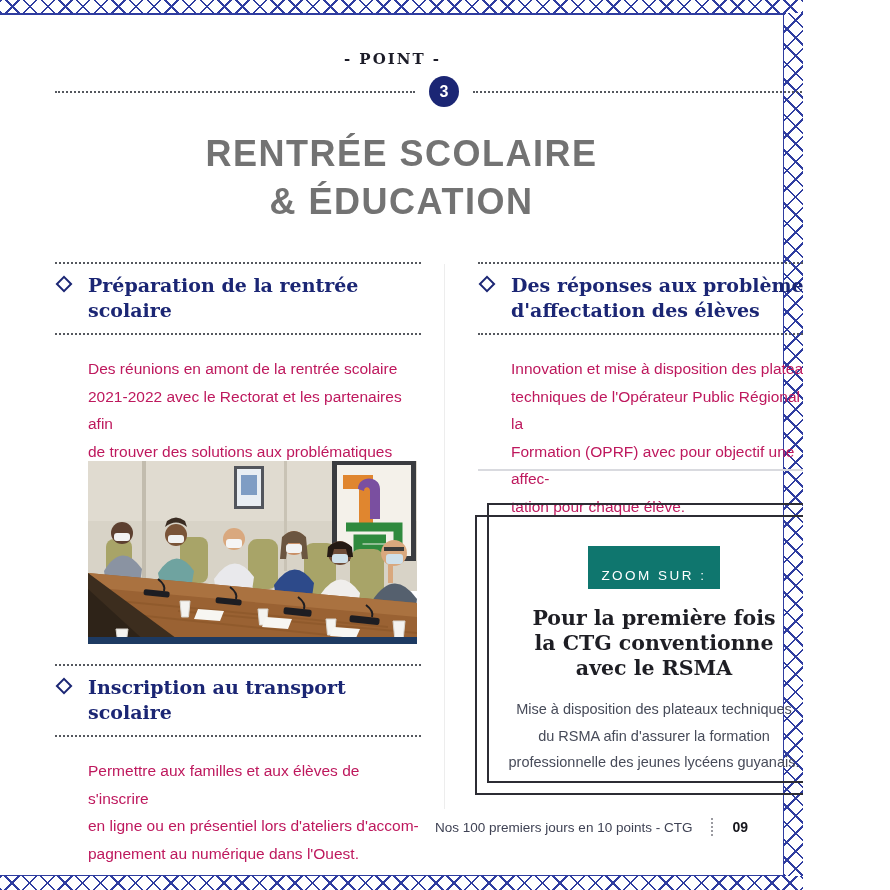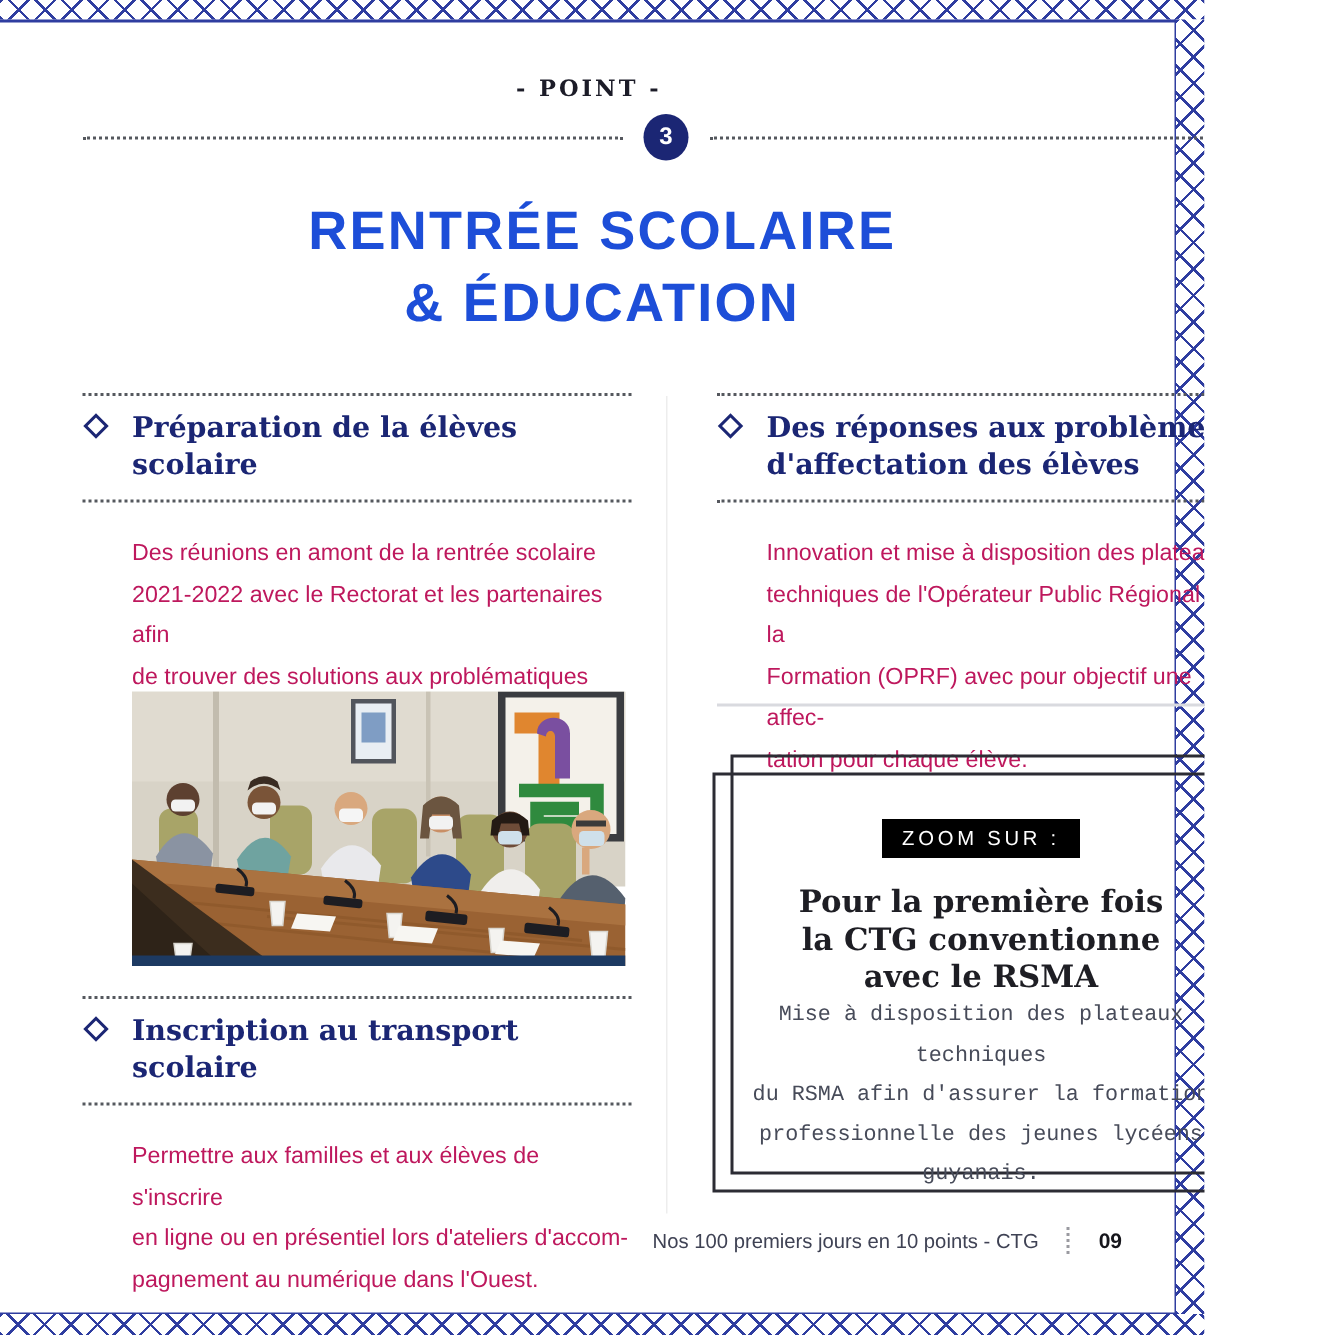--- a/index.html
+++ b/index.html
@@ -34,21 +34,21 @@
     display:flex; align-items:center; gap:14px;
   }
   .dotted-h { flex:1; border-top:2px dotted #55585e; height:0; }
   .point-badge {
     width:30px; height:31px; border-radius:50%; background:#1b2674;
     color:#fff; font-size:16px; font-weight:bold; display:flex;
     align-items:center; justify-content:center;
   }
   .main-title {
     position:absolute; top:130px; left:0; right:0; text-align:center;
-    font-size:36px; font-weight:800; letter-spacing:1.5px; color:#1d4ed8;
+    font-size:36px; font-weight:800; letter-spacing:1.5px; color:#737373;
     line-height:48px; white-space:pre-line;
   }
 
   
   .col-divider { position:absolute; left:444px; top:264px; width:1px; height:545px; background:#ededed; }
 
   .section-head {
     position:relative; border-top:2px dotted #55585e; border-bottom:2px dotted #55585e;
     padding:9px 0 10px 33px;
   }
@@ -80,31 +80,30 @@
     position:absolute; left:487px; top:503px; width:358px; height:280px;
     border:2px solid #2c2c34; background:transparent;
   }
   .zoom-box {
     position:absolute; left:475px; top:515px; width:358px; height:280px;
     border:2px solid #2c2c34; background:transparent;
     display:flex; flex-direction:column; align-items:center; text-align:center;
     padding-top:29px;
   }
   .zoom-label {
-    background:#000000; color:#ffffff; font-size:13.5px; letter-spacing:2.5px;
-    padding:5px 13px 6px; display:inline-block;
+    background:#0f766e; color:#ffffff; font-size:13.5px; letter-spacing:2.5px;
+    padding:22px 13px 6px; display:inline-block;
   }
   .zoom-title {
     margin-top:17px; font-family:"DejaVu Serif", serif; font-weight:bold;
     font-size:20.5px; line-height:25px; color:#1e1e24; white-space:pre-line;
   }
   .zoom-body {
-    font-size:14.5px; line-height:26.5px; color:#474b59;
+    margin-top:15px; font-size:14.5px; line-height:26.5px; color:#474b59;
     white-space:pre-line;
-    font-family:Liberation Mono, monospace;
   }
 
   
   .footer {
     position:absolute; top:818px; right:55px; display:flex; align-items:center; gap:19px;
   }
   .footer-text { font-size:13.5px; color:#3f4254; }
   .dotted-v { border-left:2px dotted #9a9aa0; height:18px; }
   .page-num { font-size:14px; font-weight:bold; color:#16161c; }
 </style>
@@ -127,21 +126,21 @@
     <div class="dotted-h"></div>
   </div>
   <h1 class="main-title">RENTRÉE SCOLAIRE
 &amp; ÉDUCATION</h1>
 
   <div class="col-divider"></div>
 
   <div class="left-col">
     <div class="section-head">
       <span class="diamond"></span>
-      <h2>Préparation de la élèves scolaire</h2>
+      <h2>Préparation de la rentrée scolaire</h2>
     </div>
     <p class="body-text">Des réunions en amont de la rentrée scolaire
 2021-2022 avec le Rectorat et les partenaires afin
 de trouver des solutions aux problématiques
 d'affectation, de transport ou encore de protocole
 sanitaire.</p>
   </div>
 
   <div class="photo">
     <svg width="329" height="183" viewBox="0 0 329 183" xmlns="http://www.w3.org/2000/svg">

